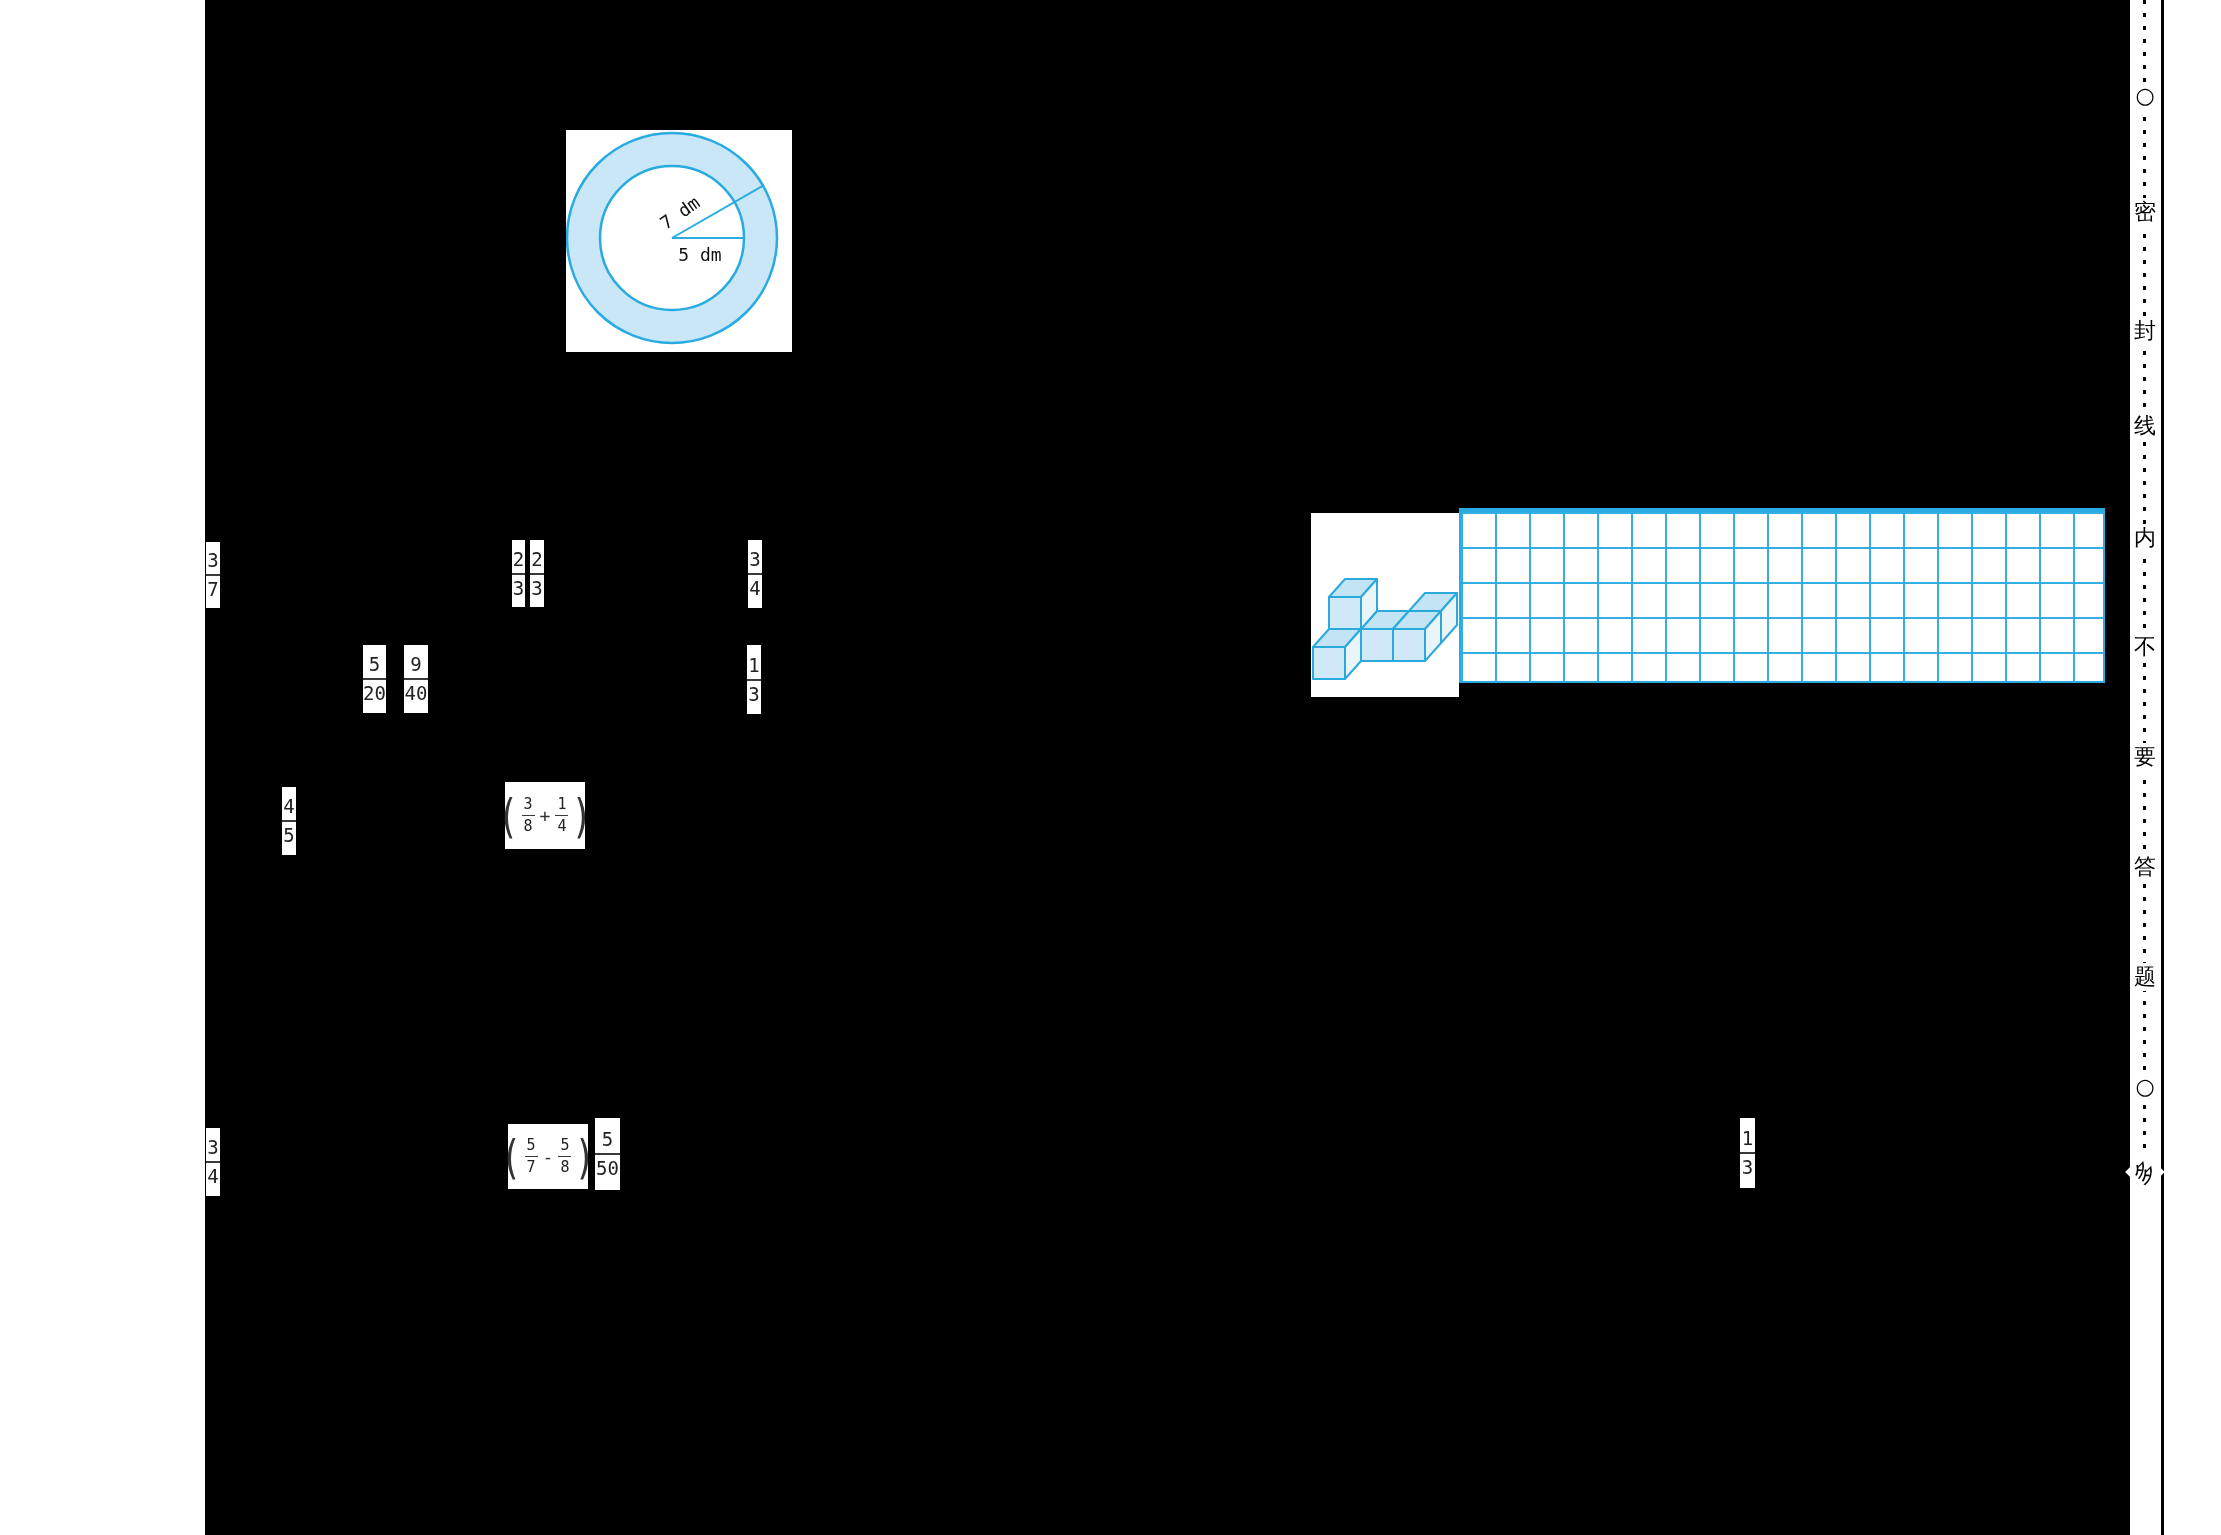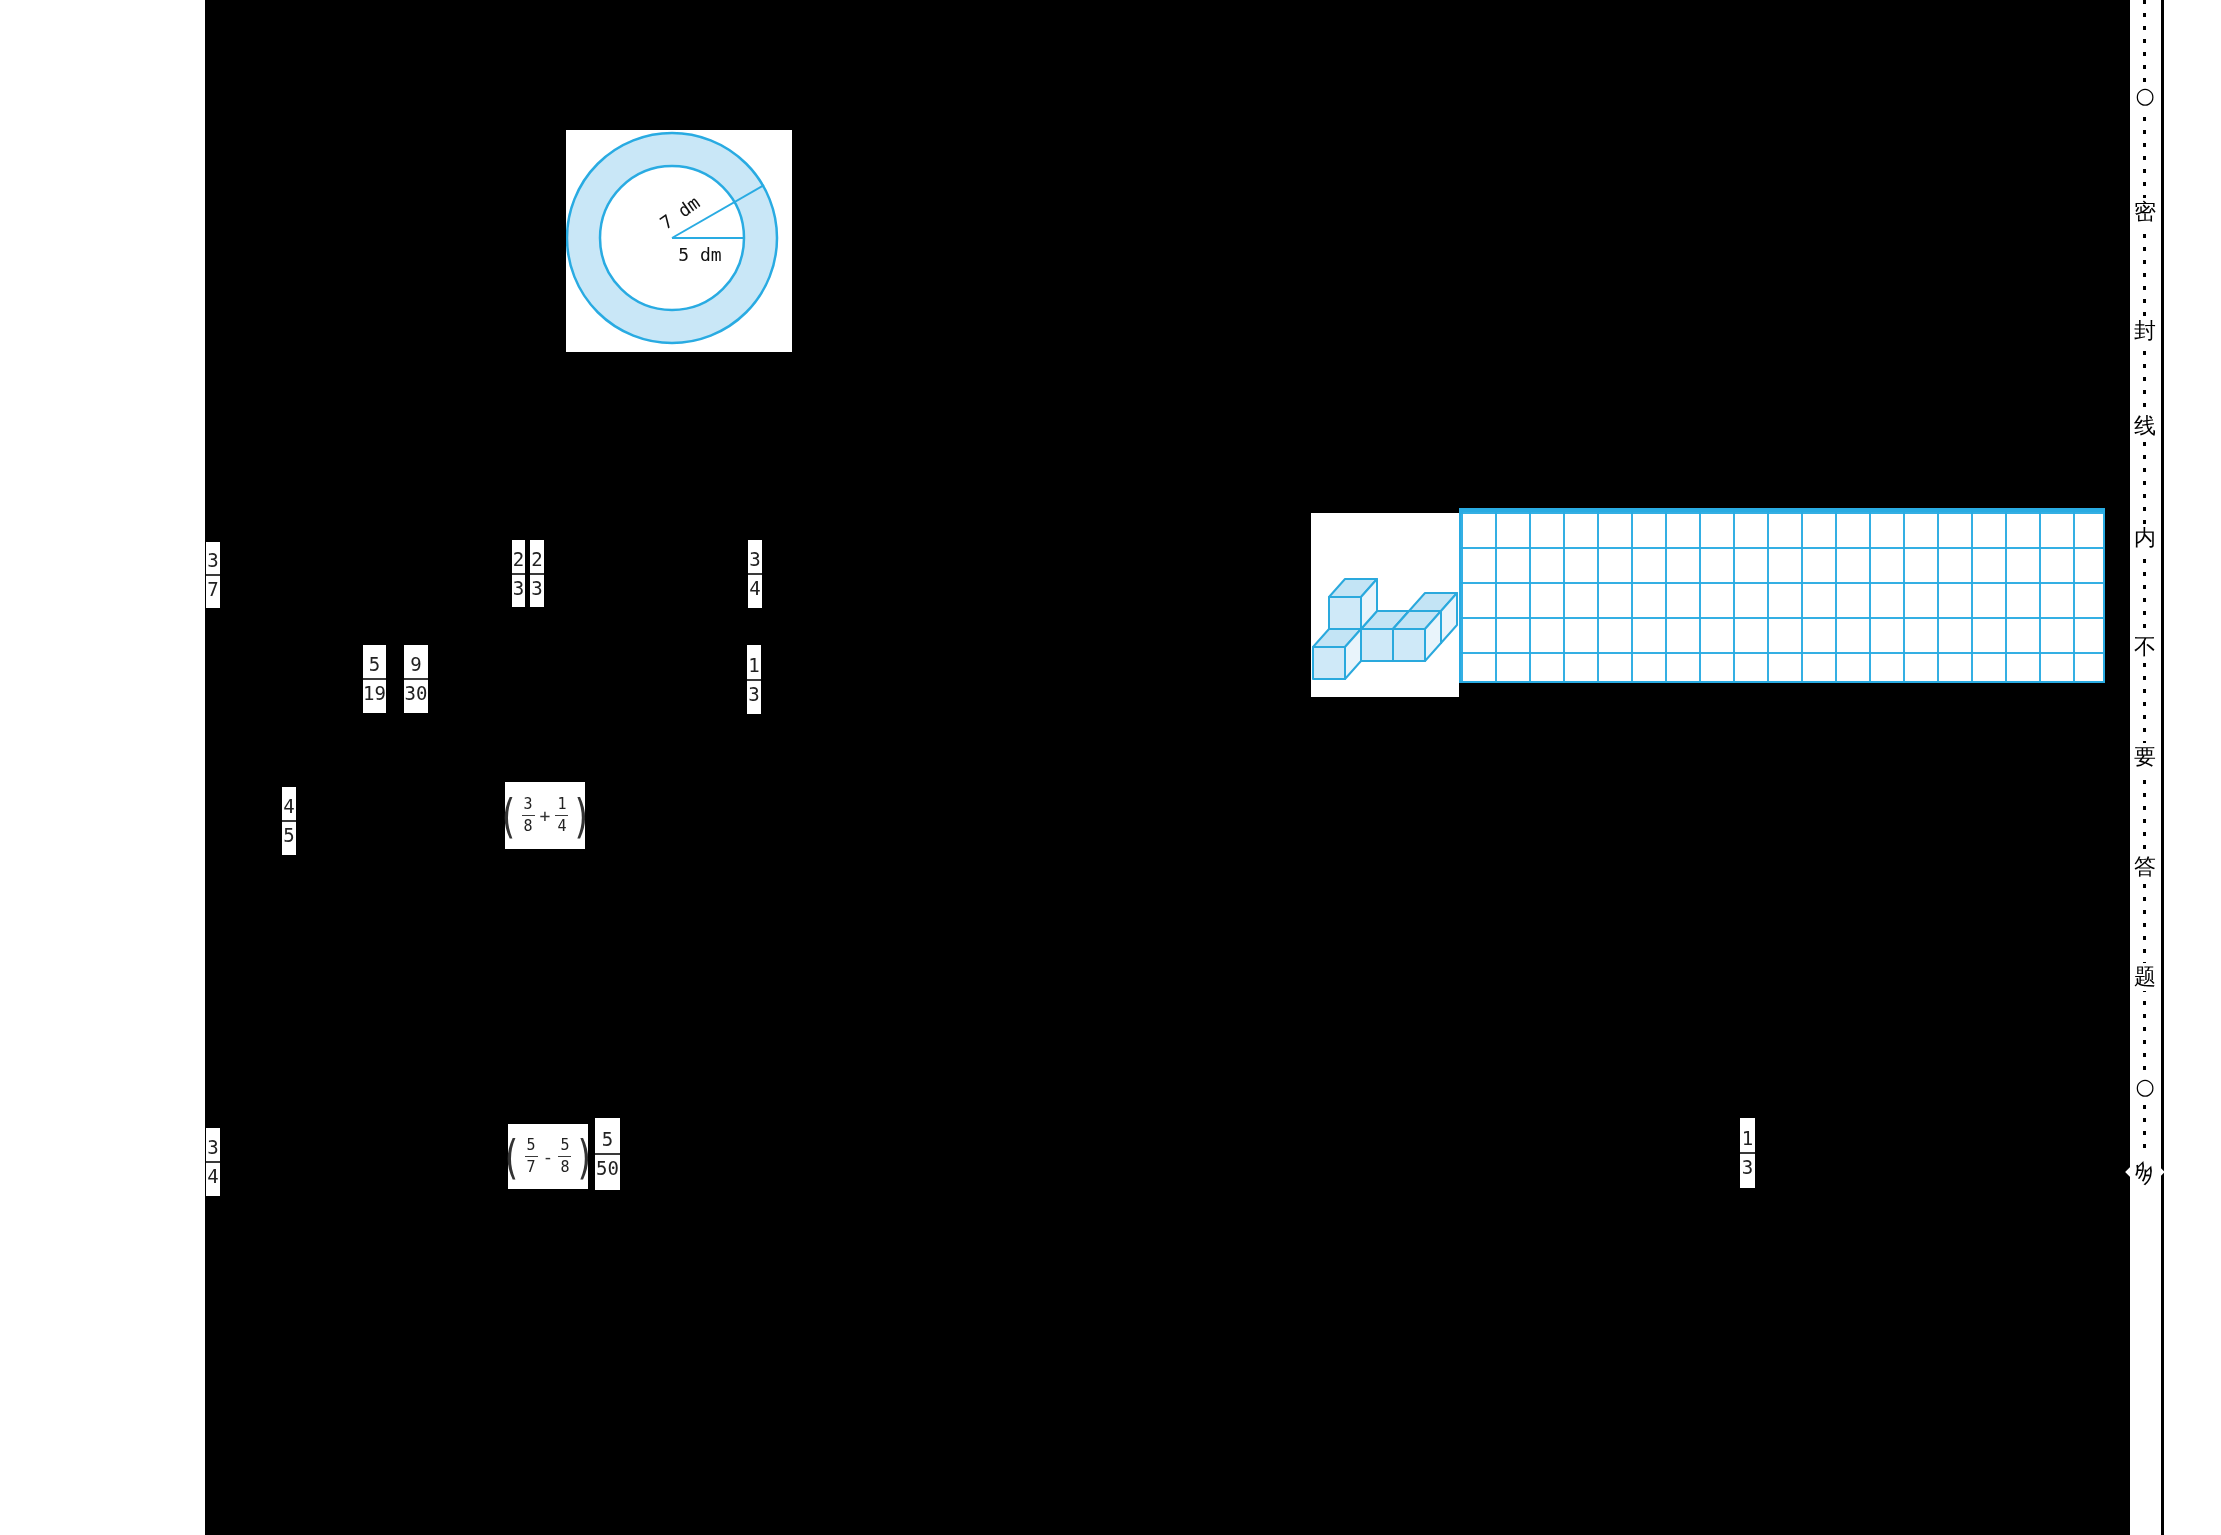--- a/index.html
+++ b/index.html
@@ -101,25 +101,25 @@
   <div class="frac-box fb-2">
     <span class="num">2</span>
     <span class="den">3</span>
   </div>
   <div class="frac-box fb-3">
     <span class="num">3</span>
     <span class="den">4</span>
   </div>
   <div class="frac-box fb-4">
     <span class="num">5</span>
-    <span class="den">19</span>
+    <span class="den">20</span>
   </div>
   <div class="frac-box fb-5">
     <span class="num">9</span>
-    <span class="den">30</span>
+    <span class="den">40</span>
   </div>
   <div class="frac-box fb-6">
     <span class="num">1</span>
     <span class="den">3</span>
   </div>
   <div class="frac-box fb-7">
     <span class="num">4</span>
     <span class="den">5</span>
   </div>
   <div class="frac-box fb-8">

